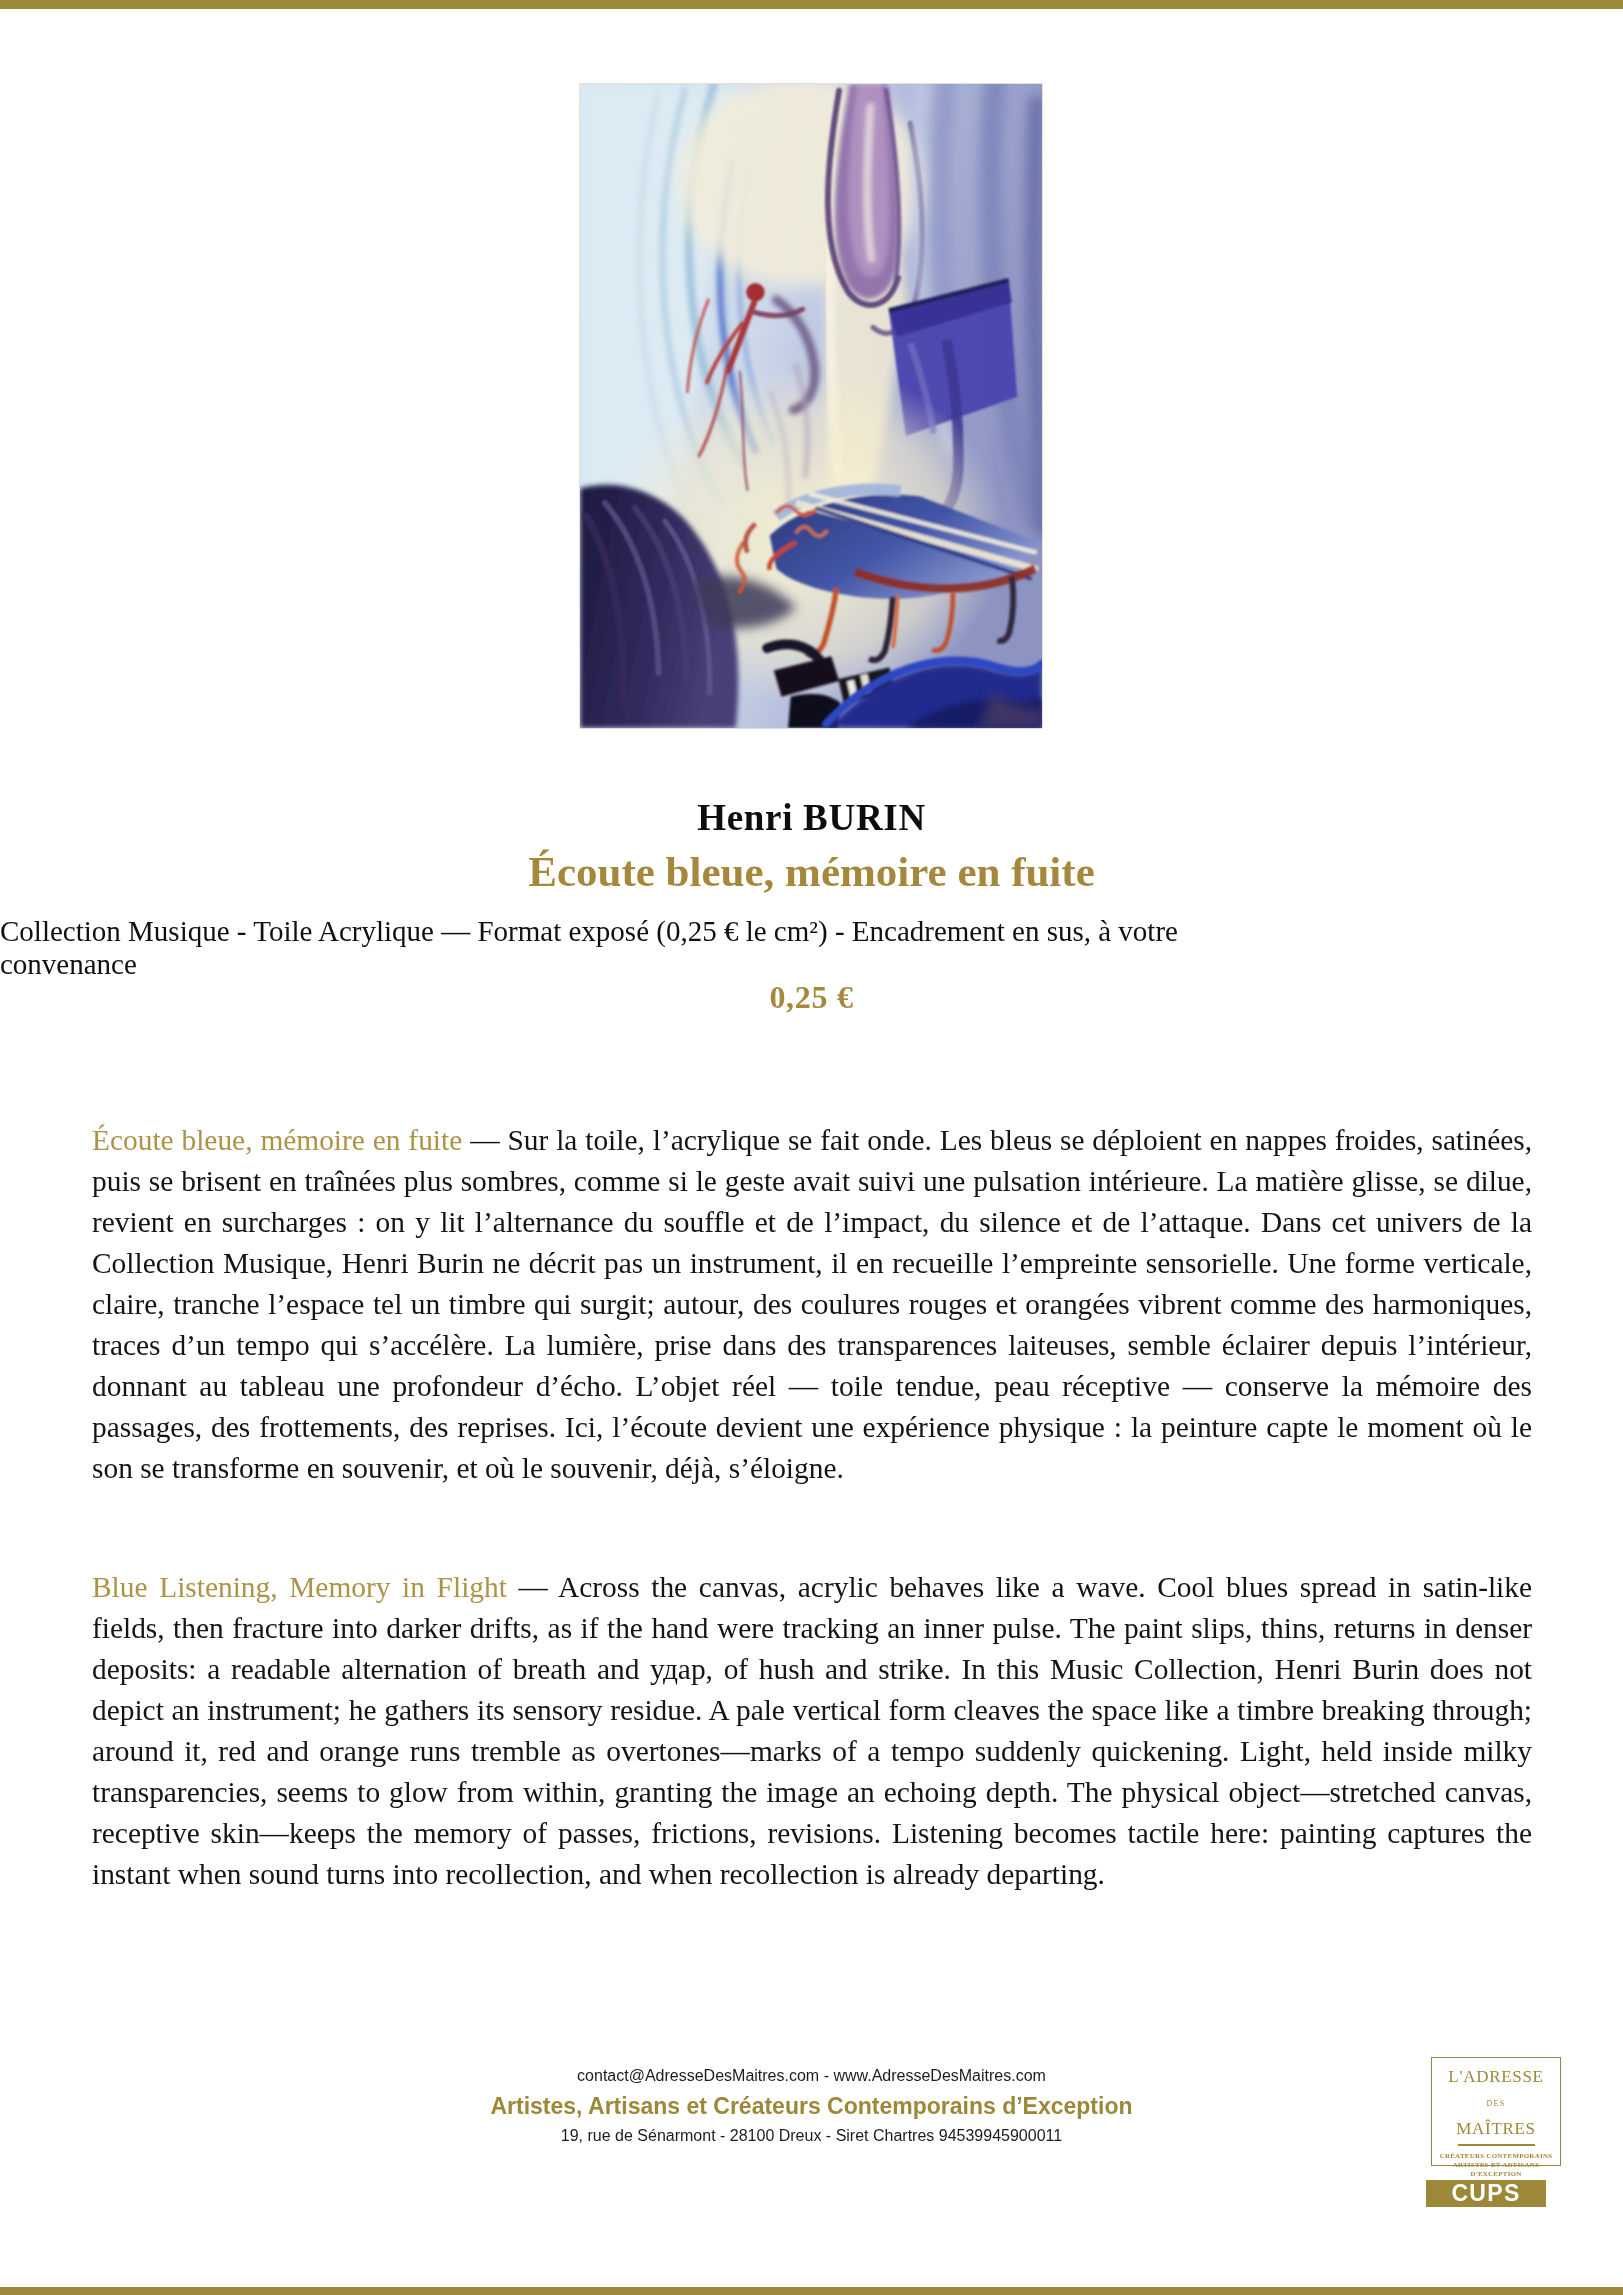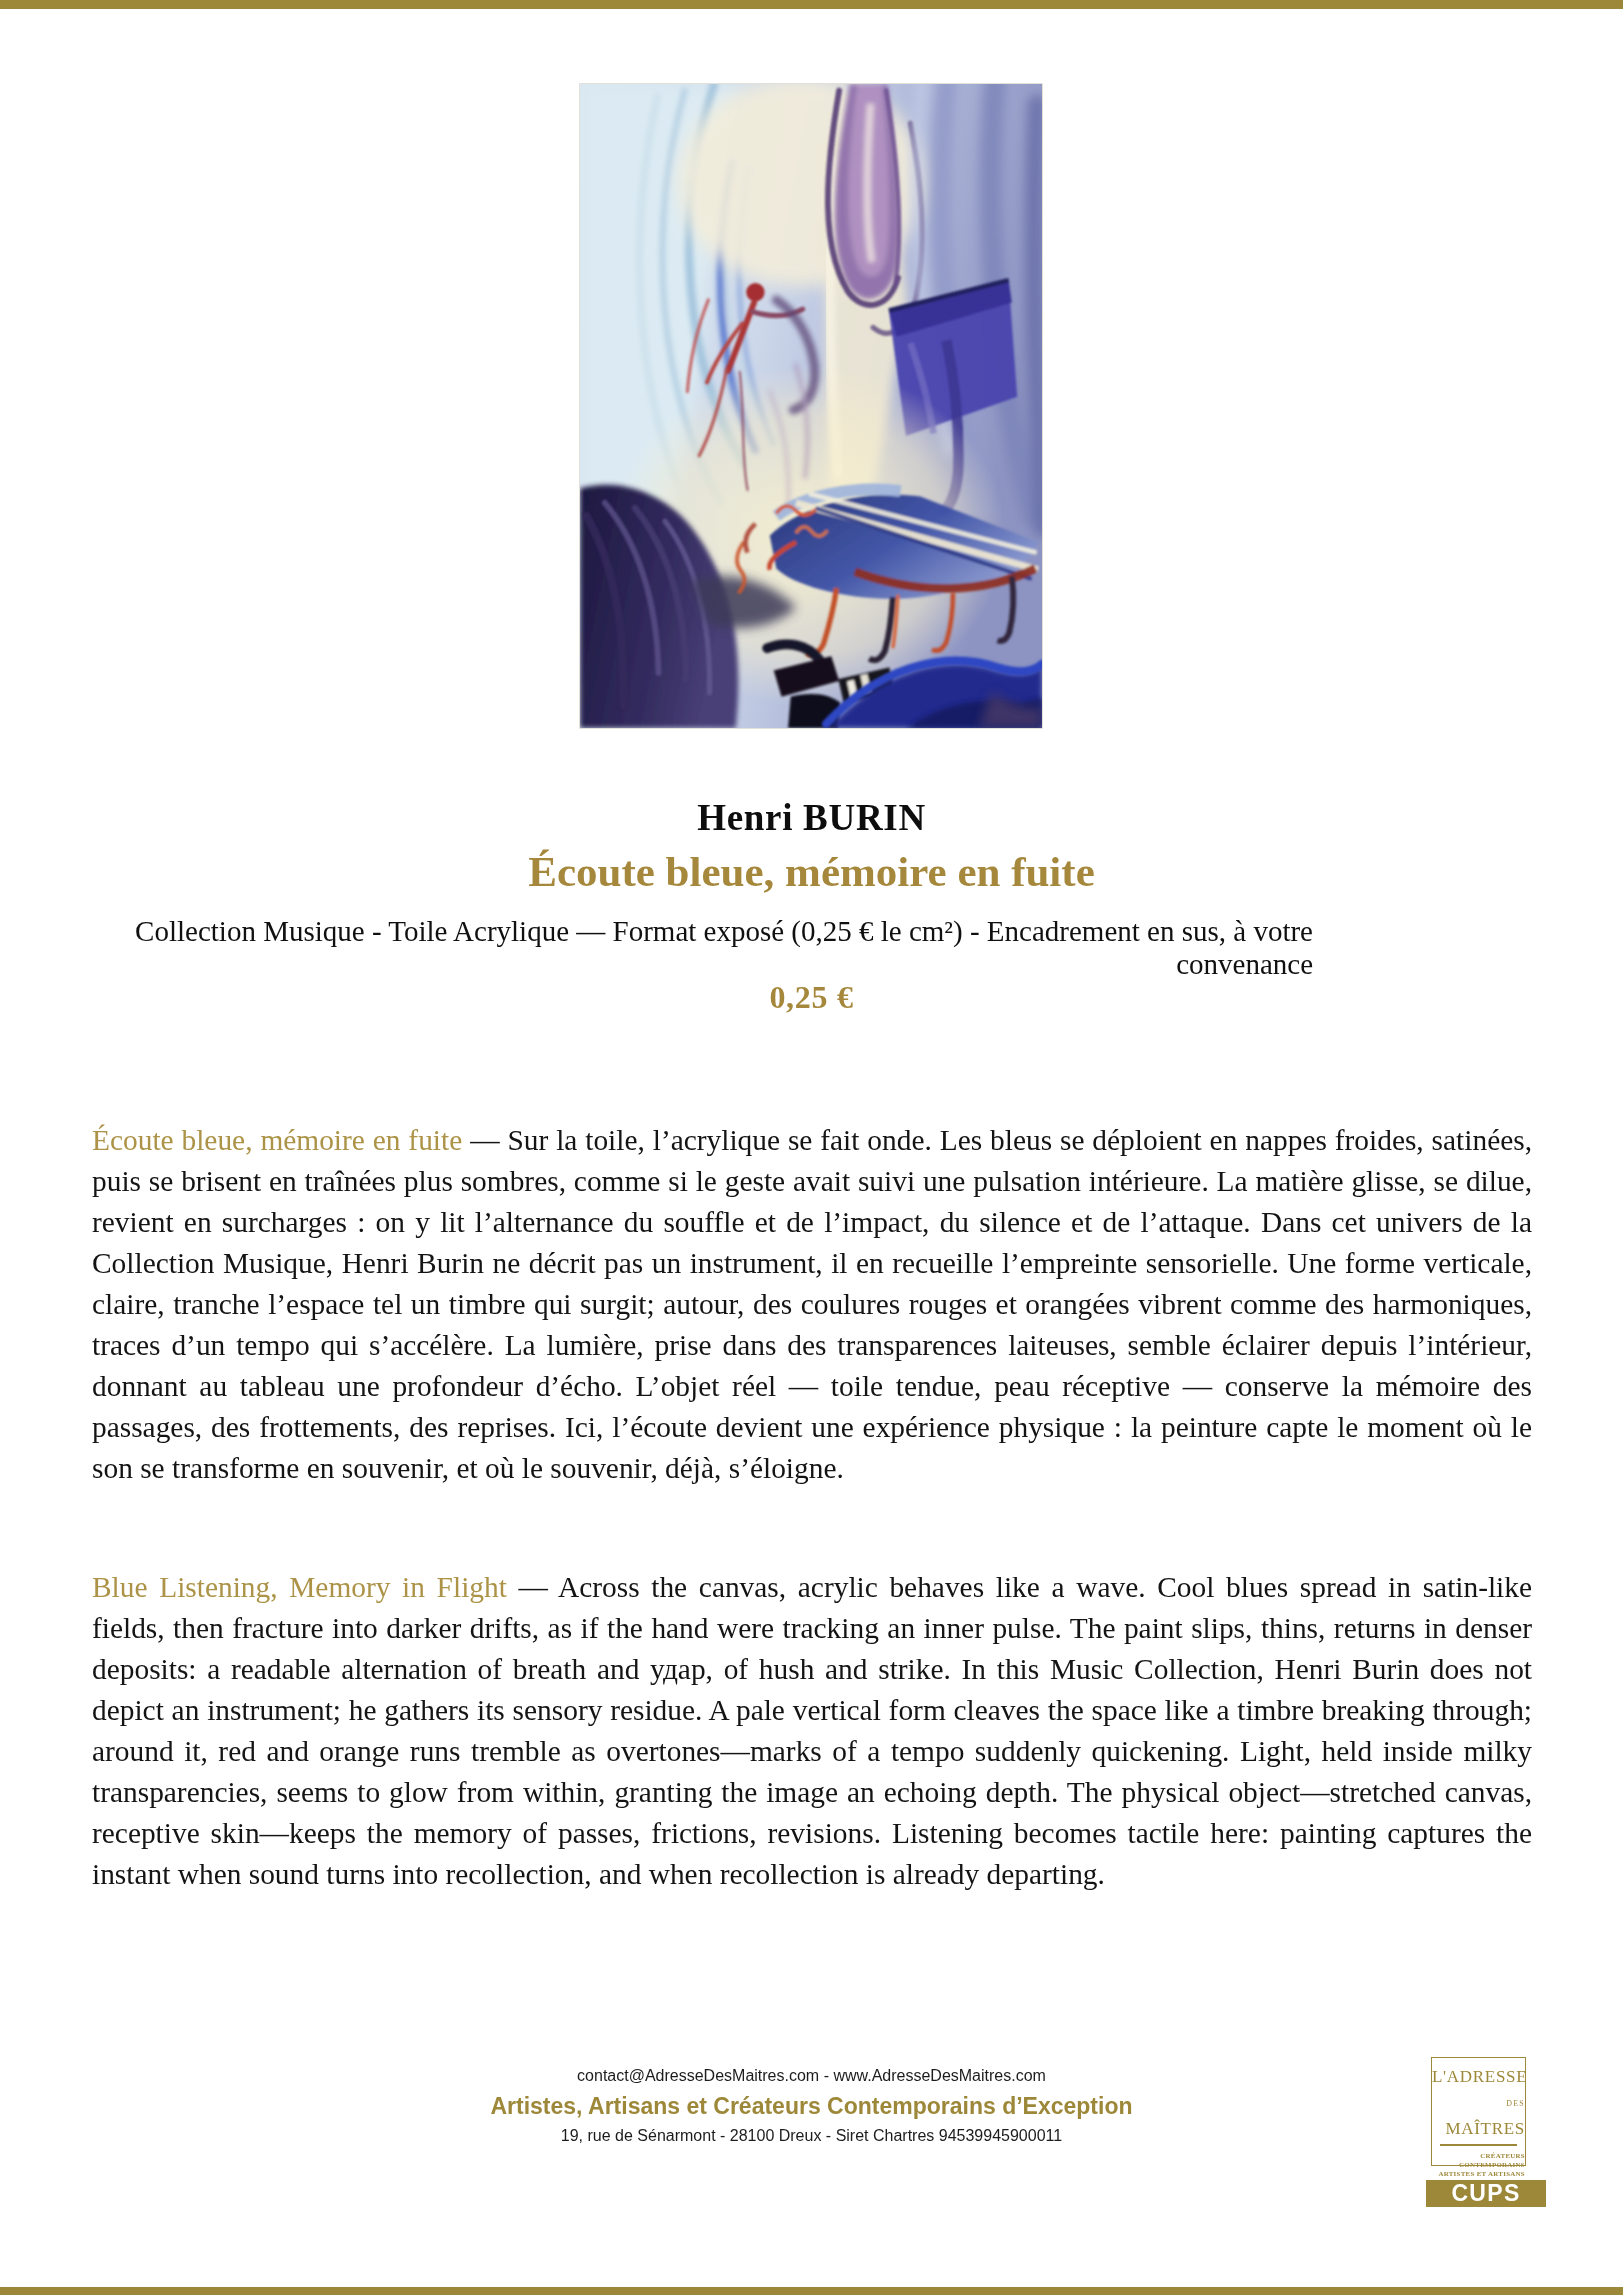--- a/index.html
+++ b/index.html
@@ -30,21 +30,21 @@
 
   .artist{
     position:absolute;top:796px;left:0;width:1623px;text-align:center;
     font-weight:bold;font-size:37px;color:#0d0d0d;letter-spacing:0.7px;
   }
   .work-title{
     position:absolute;top:847px;left:0;width:1623px;text-align:center;
     font-weight:bold;font-size:43px;color:var(--gold-title);
   }
   .details{
-    position:absolute;top:915px;left:0;width:1313px;text-align:right;
+    position:absolute;top:915px;left:0;width:1313px;text-align:left;
     font-size:29px;color:#101010;
   }
   .price{
     position:absolute;top:955px;left:0;width:1623px;text-align:center;
     font-weight:bold;font-size:32px;color:var(--gold-title);letter-spacing:0.7px;margin-top:24px;
   }
 
   .para{
     position:absolute;left:92px;width:1440px;
     font-size:29.4px;line-height:41px;text-align:justify;color:var(--ink);
@@ -54,22 +54,22 @@
   .para-en{top:1567px;}
 
   .footer{
     position:absolute;top:2061px;left:0;width:1623px;text-align:center;
     font-family:"Liberation Sans", sans-serif;line-height:30px;
   }
   .footer .gold-line{color:var(--gold);font-weight:bold;font-size:23px;}
   .footer .dark-line{color:#1c1c1c;font-size:16px;}
 
   .logo-box{
-    position:absolute;left:1431px;top:2057px;width:95px;height:109px;
-    border:1.3px solid var(--gold);box-sizing:border-box;text-align:right;
+    position:absolute;left:1431px;top:2057px;width:130px;height:109px;
+    border:1.3px solid var(--gold);box-sizing:border-box;text-align:center;
     color:var(--gold);font-family:"Liberation Serif", serif;padding-top:8.5px;
     background:#ffffff;
   }
   .logo-line1,.logo-line3{font-size:17px;letter-spacing:0.7px;}
   .logo-line2{font-size:7.9px;letter-spacing:1.3px;margin-top:12px;}
   .logo-line3{margin-top:11px;}
   .logo-rule{width:77px;height:1.3px;background:var(--gold);margin:5.9px auto 5.2px auto;}
   .logo-small{font-size:6.9px;line-height:9.2px;letter-spacing:0.3px;font-weight:bold;}
 
   .cups-badge{

